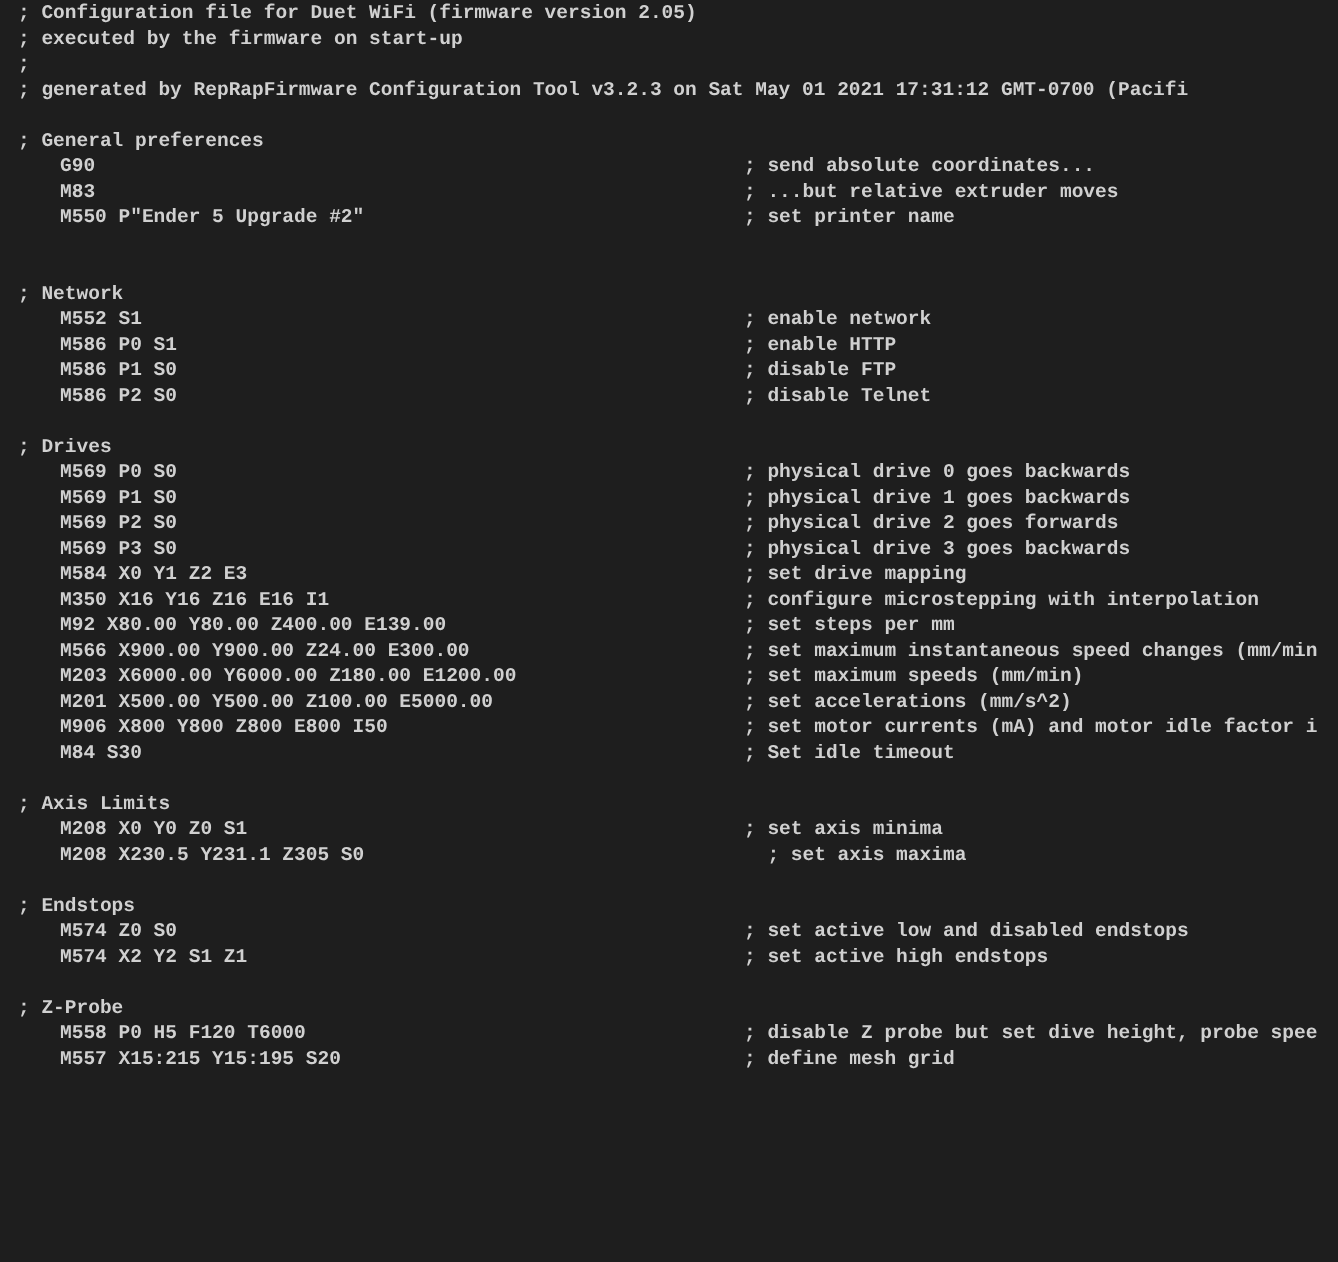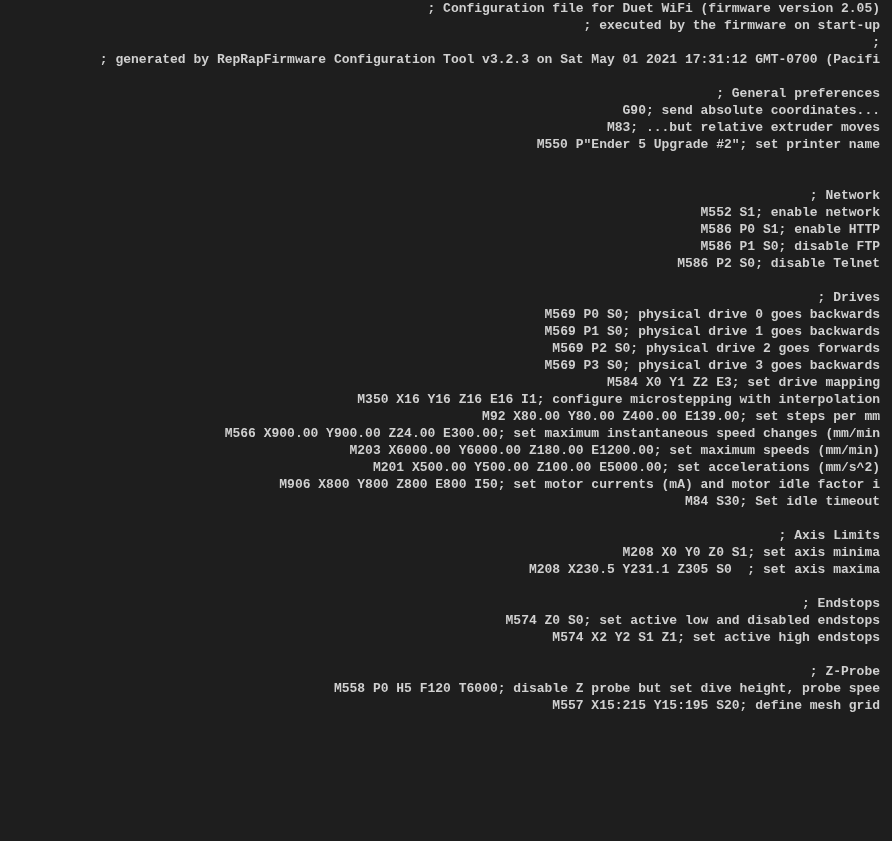--- a/index.html
+++ b/index.html
@@ -11,29 +11,29 @@
       font-size: 13px;
       line-height: 17px;
       font-weight: bold;
       overflow: hidden;
       width: 892px;
       height: 841px;
     }
     .code-container {
       padding: 0;
       white-space: pre;
-      text-align: right;
     }
     .line {
       display: block;
       padding: 0 12px;
     }
     .line span {
       display: inline-block;
     }
     .cmd {
       min-width: 456px;
+      margin-left: 28px;
     }
   </style>
 </head>
 <body>
 
 <div class="code-container" id="code-root"><div class="line"><span>; Configuration file for Duet WiFi (firmware version 2.05)</span></div><div class="line"><span>; executed by the firmware on start-up</span></div><div class="line"><span>;</span></div><div class="line"><span>; generated by RepRapFirmware Configuration Tool v3.2.3 on Sat May 01 2021 17:31:12 GMT-0700 (Pacifi</span></div><div class="line"><span>&nbsp;</span></div><div class="line"><span>; General preferences</span></div><div class="line"><span class="cmd">G90</span><span>; send absolute coordinates...</span></div><div class="line"><span class="cmd">M83</span><span>; ...but relative extruder moves</span></div><div class="line"><span class="cmd">M550 P"Ender 5 Upgrade #2"</span><span>; set printer name</span></div><div class="line"><span>&nbsp;</span></div><div class="line"><span>&nbsp;</span></div><div class="line"><span>; Network</span></div><div class="line"><span class="cmd">M552 S1</span><span>; enable network</span></div><div class="line"><span class="cmd">M586 P0 S1</span><span>; enable HTTP</span></div><div class="line"><span class="cmd">M586 P1 S0</span><span>; disable FTP</span></div><div class="line"><span class="cmd">M586 P2 S0</span><span>; disable Telnet</span></div><div class="line"><span>&nbsp;</span></div><div class="line"><span>; Drives</span></div><div class="line"><span class="cmd">M569 P0 S0</span><span>; physical drive 0 goes backwards</span></div><div class="line"><span class="cmd">M569 P1 S0</span><span>; physical drive 1 goes backwards</span></div><div class="line"><span class="cmd">M569 P2 S0</span><span>; physical drive 2 goes forwards</span></div><div class="line"><span class="cmd">M569 P3 S0</span><span>; physical drive 3 goes backwards</span></div><div class="line"><span class="cmd">M584 X0 Y1 Z2 E3</span><span>; set drive mapping</span></div><div class="line"><span class="cmd">M350 X16 Y16 Z16 E16 I1</span><span>; configure microstepping with interpolation</span></div><div class="line"><span class="cmd">M92 X80.00 Y80.00 Z400.00 E139.00</span><span>; set steps per mm</span></div><div class="line"><span class="cmd">M566 X900.00 Y900.00 Z24.00 E300.00</span><span>; set maximum instantaneous speed changes (mm/min</span></div><div class="line"><span class="cmd">M203 X6000.00 Y6000.00 Z180.00 E1200.00</span><span>; set maximum speeds (mm/min)</span></div><div class="line"><span class="cmd">M201 X500.00 Y500.00 Z100.00 E5000.00</span><span>; set accelerations (mm/s^2)</span></div><div class="line"><span class="cmd">M906 X800 Y800 Z800 E800 I50</span><span>; set motor currents (mA) and motor idle factor i</span></div><div class="line"><span class="cmd">M84 S30</span><span>; Set idle timeout</span></div><div class="line"><span>&nbsp;</span></div><div class="line"><span>; Axis Limits</span></div><div class="line"><span class="cmd">M208 X0 Y0 Z0 S1</span><span>; set axis minima</span></div><div class="line"><span class="cmd">M208 X230.5 Y231.1 Z305 S0</span><span>  ; set axis maxima</span></div><div class="line"><span>&nbsp;</span></div><div class="line"><span>; Endstops</span></div><div class="line"><span class="cmd">M574 Z0 S0</span><span>; set active low and disabled endstops</span></div><div class="line"><span class="cmd">M574 X2 Y2 S1 Z1</span><span>; set active high endstops</span></div><div class="line"><span>&nbsp;</span></div><div class="line"><span>; Z-Probe</span></div><div class="line"><span class="cmd">M558 P0 H5 F120 T6000</span><span>; disable Z probe but set dive height, probe spee</span></div><div class="line"><span class="cmd">M557 X15:215 Y15:195 S20</span><span>; define mesh grid</span></div></div>
 
 </body></html>

